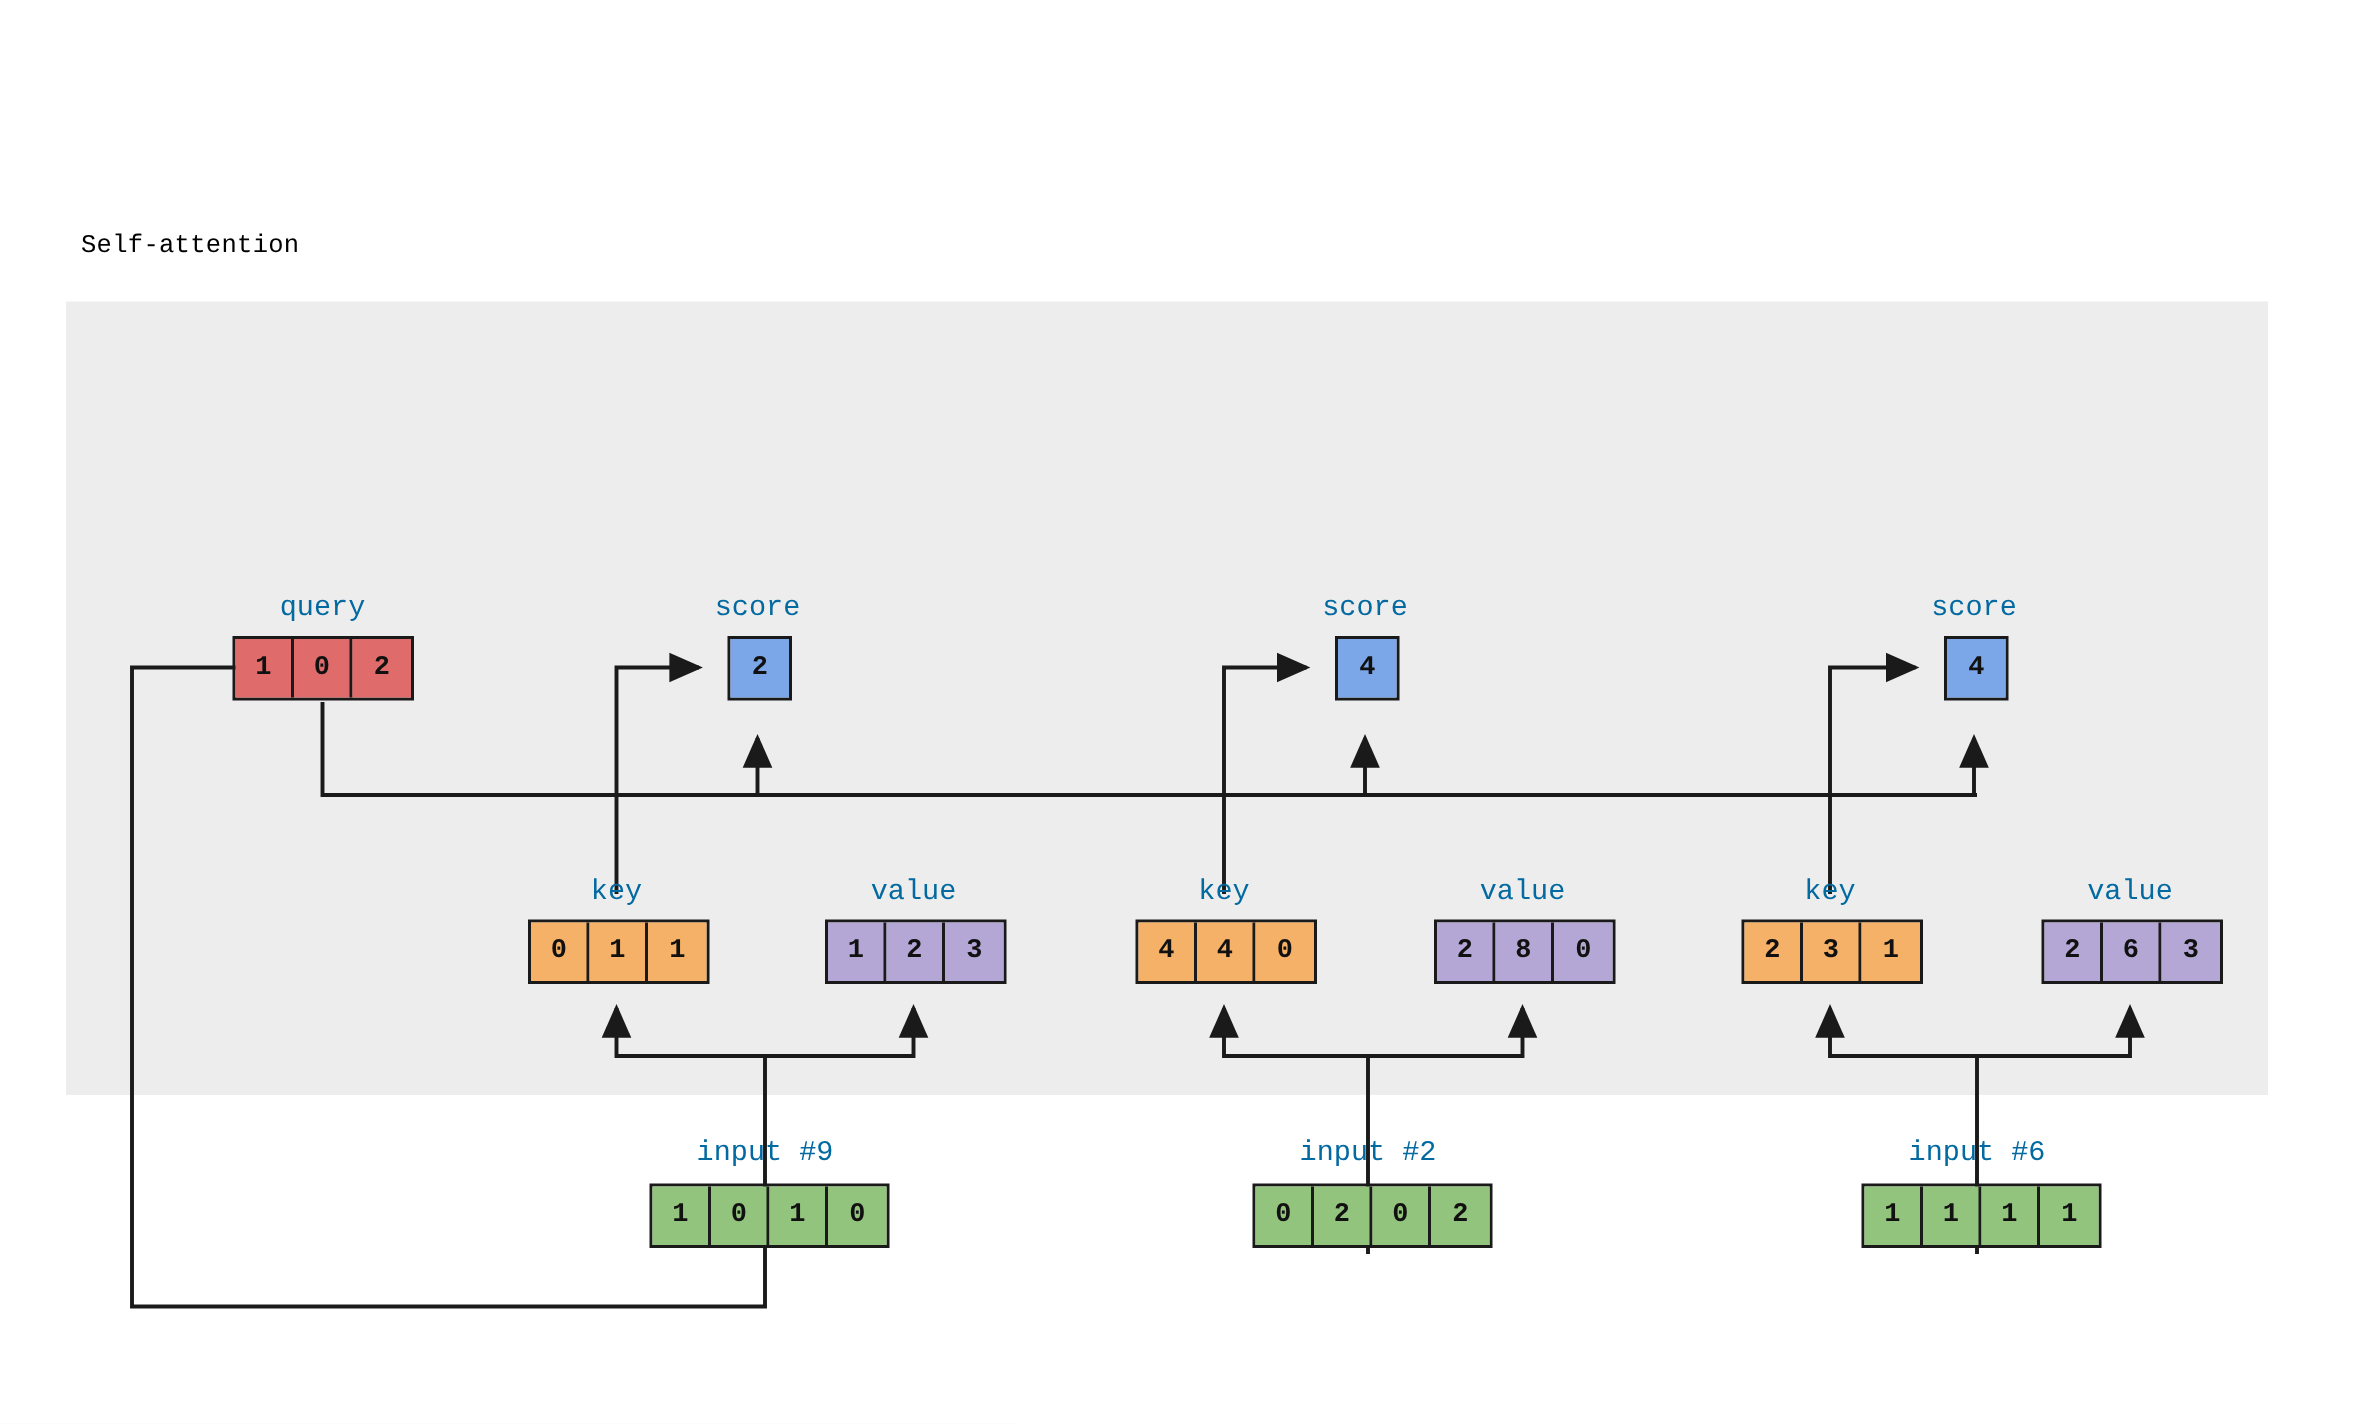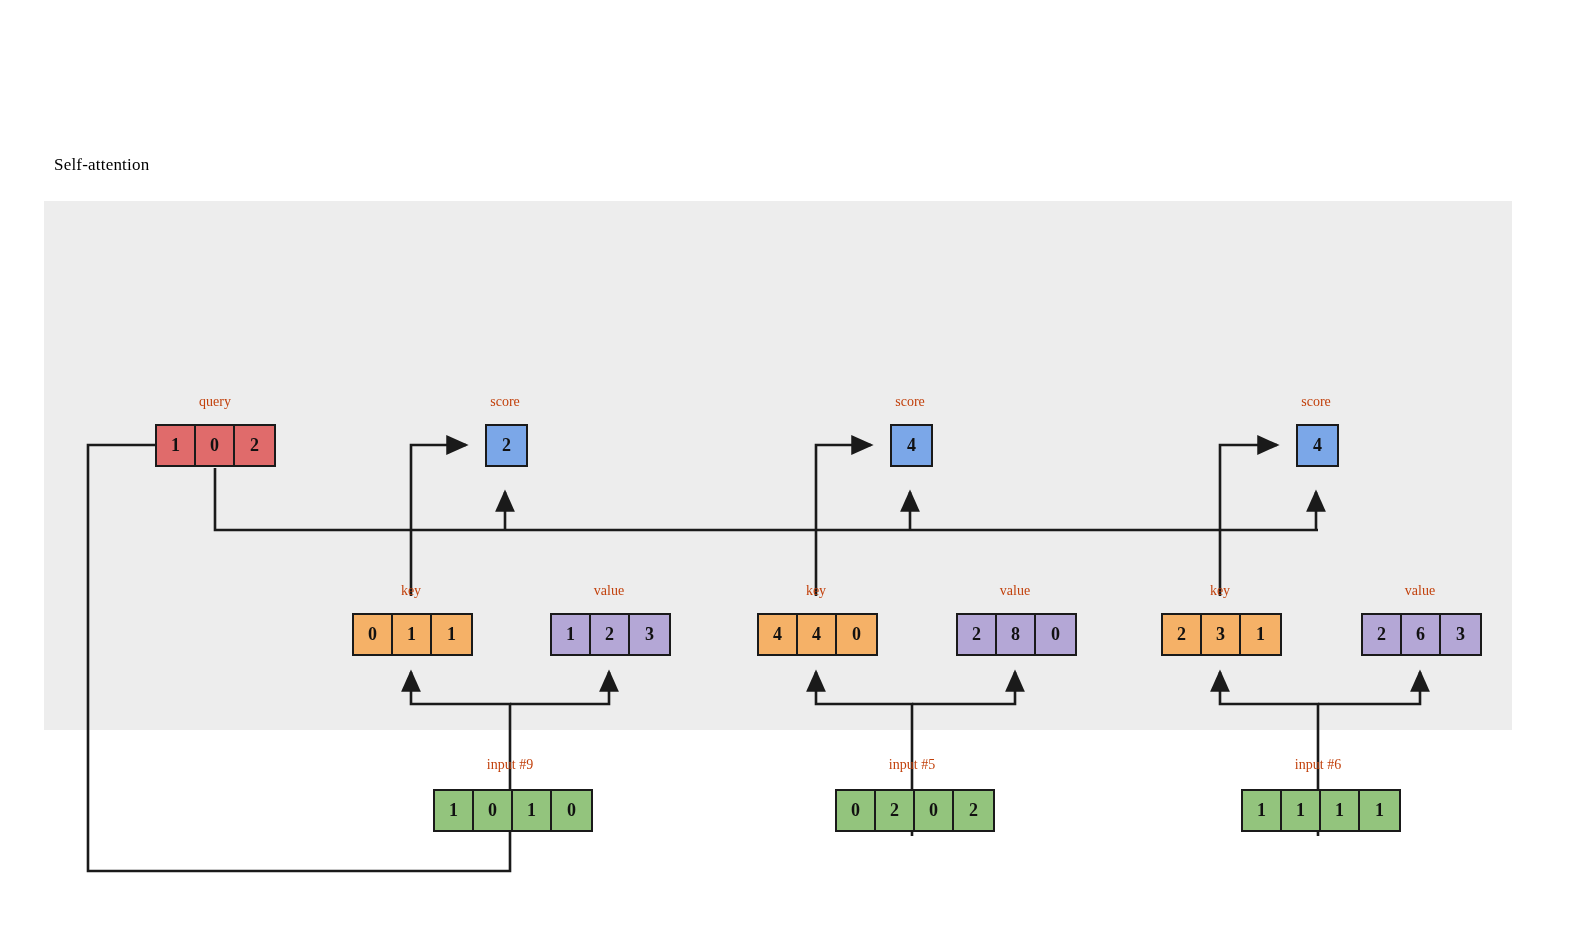--- a/index.html
+++ b/index.html
@@ -5,21 +5,21 @@
   html, body {
     margin: 0;
     padding: 0;
     background: #ffffff;
   }
   #stage {
     position: relative;
     width: 1578px;
     height: 949px;
     background: #ffffff;
-    font-family: Liberation Serif, serif;
+    font-family: Liberation Mono, monospace;
     overflow: hidden;
   }
   #panel {
     position: absolute;
     left: 44px;
     top: 201px;
     width: 1468px;
     height: 529px;
     background: #ededed;
   }
@@ -58,22 +58,22 @@
     box-sizing: border-box;
   }
   .cell:last-child { border-right: none; }
   .vec.query .cell { background: #e06b6b; }
   .vec.key   .cell { background: #f5b167; }
   .vec.value .cell { background: #b4a7d6; }
   .vec.input .cell { background: #93c47d; }
   .vec.score .cell { background: #7ba7e8; width: 39px; }
   .lbl {
     position: absolute;
-    font-size: 14px;
-    color: #c2410c;
+    font-size: 19px;
+    color: #0369a1;
     white-space: nowrap;
     text-align: center;
     transform: translateX(-50%);
   }
 </style>
 </head>
 <body>
 
 <div id="stage">
 
@@ -177,21 +177,21 @@
   </div>
 
   <div class="lbl" style="left:510px; top:757px;">input #9</div>
   <div class="vec input" style="left:433px; top:789px;">
     <div class="cell">1</div>
     <div class="cell">0</div>
     <div class="cell">1</div>
     <div class="cell">0</div>
   </div>
 
-  <div class="lbl" style="left:912px; top:757px;">input #5</div>
+  <div class="lbl" style="left:912px; top:757px;">input #2</div>
   <div class="vec input" style="left:835px; top:789px;">
     <div class="cell">0</div>
     <div class="cell">2</div>
     <div class="cell">0</div>
     <div class="cell">2</div>
   </div>
 
   <div class="lbl" style="left:1318px; top:757px;">input #6</div>
   <div class="vec input" style="left:1241px; top:789px;">
     <div class="cell">1</div>

